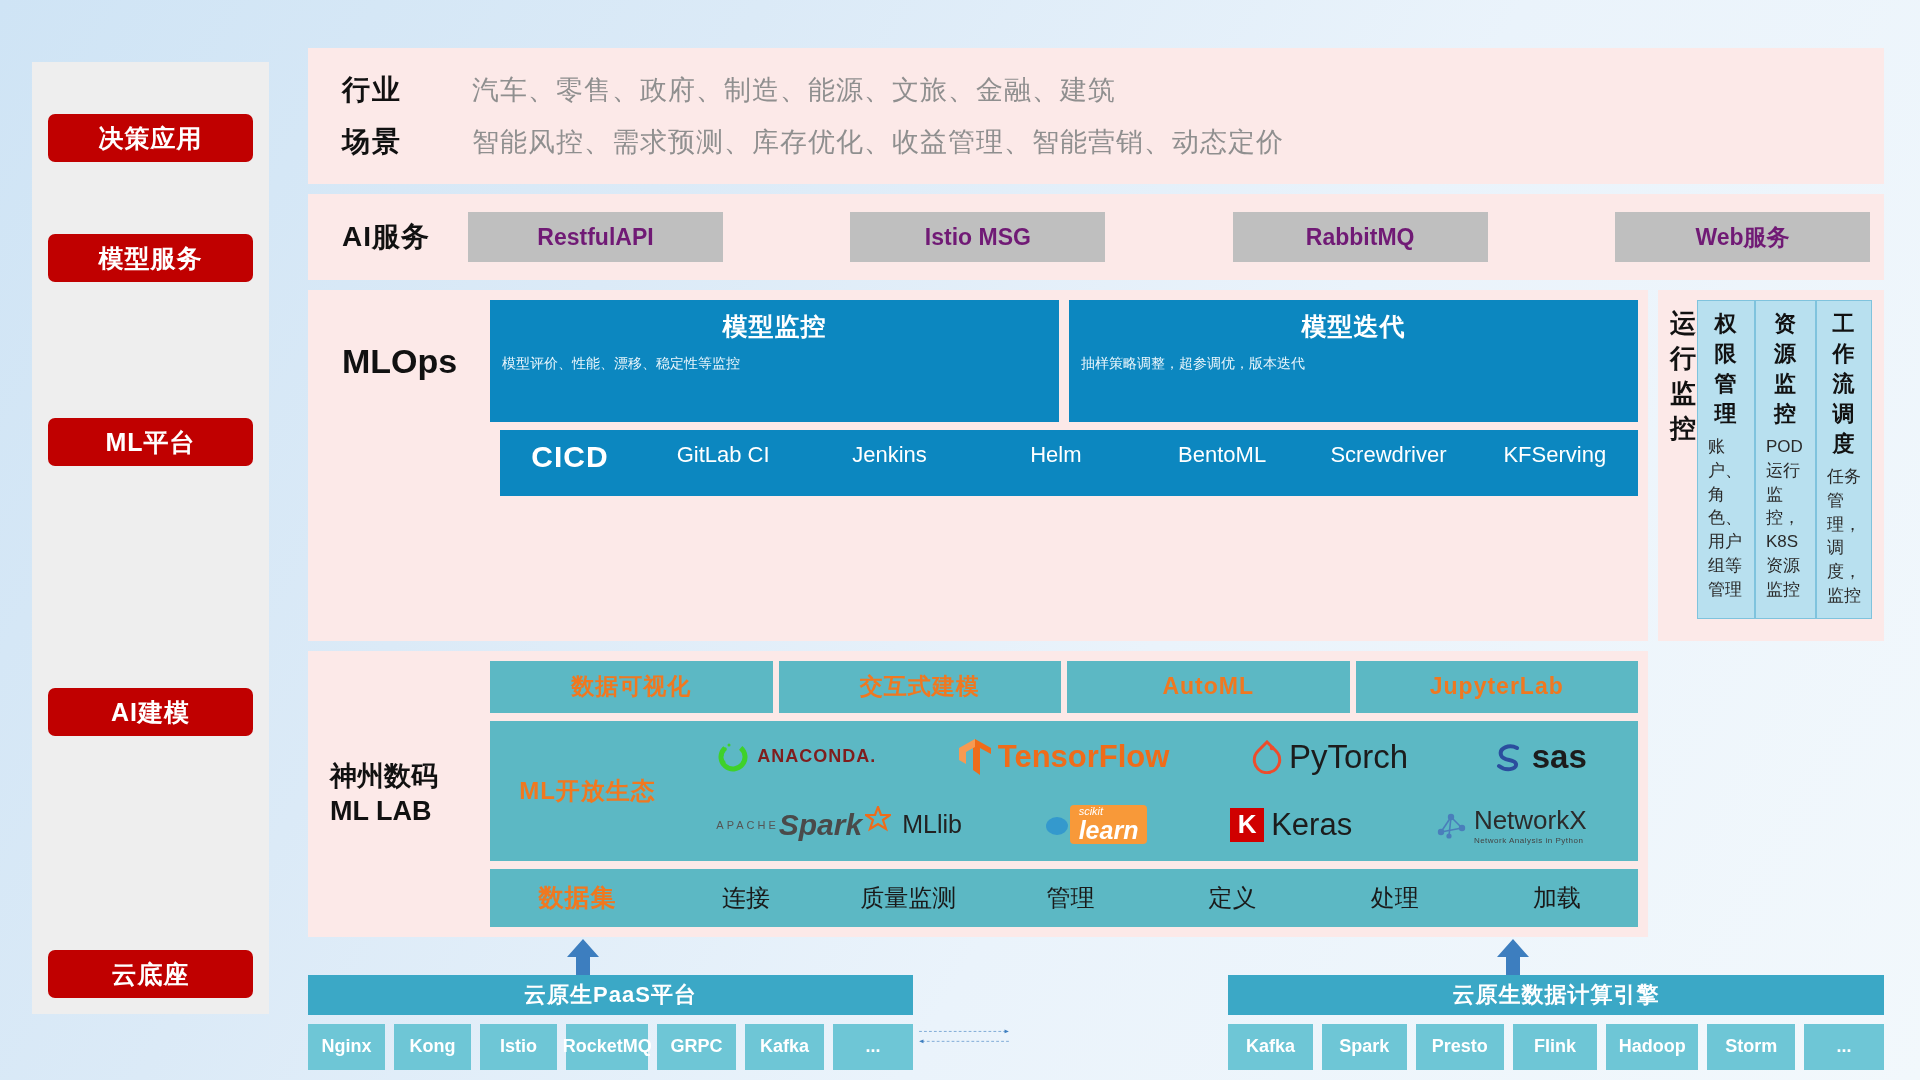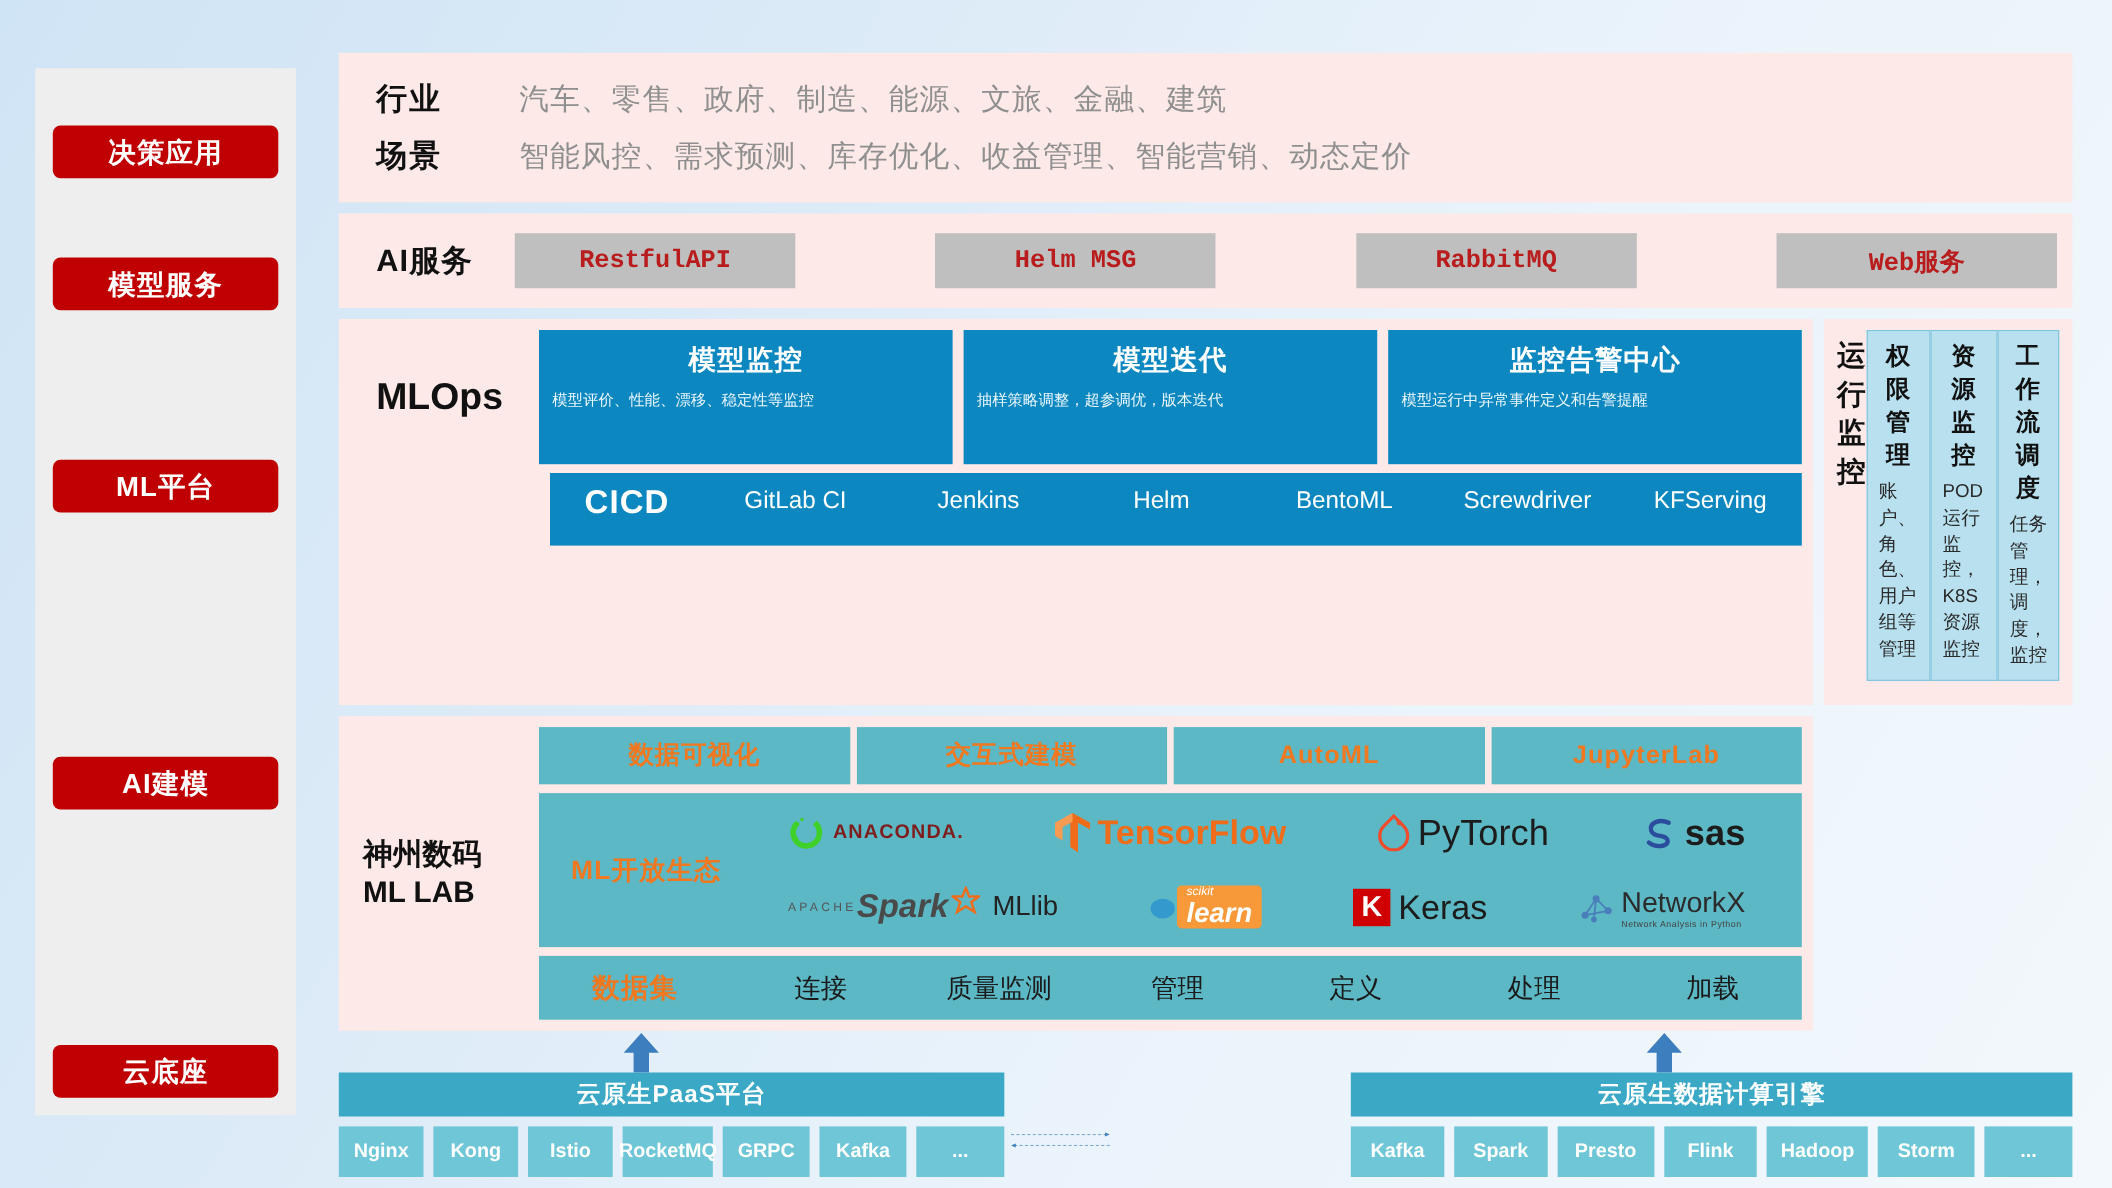--- a/index.html
+++ b/index.html
@@ -48,23 +48,23 @@
   .biz-value { font-size: 27px; color: #8f8f8f; letter-spacing: 1px; }
 
   
   #band-aisvc { height: 86px; margin-top: 10px; display: flex; align-items: center; }
   #aisvc-label {
     width: 160px; text-align: left; padding-left: 34px;
     font-size: 28px; font-weight: bold; color: #111; letter-spacing: 1px;
   }
   #aisvc-items { flex: 1; display: flex; gap: 0; justify-content: space-between; padding-right: 14px; }
   .aisvc-chip {
-    width: 255px; height: 50px; background: #bfbfbf; color: #b91c1c;
+    width: 255px; height: 50px; background: #bfbfbf; color: #701a75;
     display: flex; align-items: center; justify-content: center;
-    font-size: 23px; font-weight: bold; font-family: Liberation Mono, monospace;
+    font-size: 23px; font-weight: bold;
   }
 
   
   #band-mlops-wrap { margin-top: 10px; display: flex; gap: 10px; width: 1576px; }
   #band-mlops { width: 1340px; background: #fce9e8; padding: 10px 10px 10px 0; }
   #mlops-row1 { display: flex; }
   #mlops-label {
     width: 182px; display: flex; align-items: center; justify-content: flex-start;
     padding-left: 34px; font-size: 34px; font-weight: bold; color: #111;
   }
@@ -205,42 +205,38 @@
           <div class="biz-label">场景</div>
           <div class="biz-value">智能风控、需求预测、库存优化、收益管理、智能营销、动态定价</div>
         </div>
       </div>
     </div>
 
     <div class="band" id="band-aisvc">
       <div id="aisvc-label">AI服务</div>
       <div id="aisvc-items">
         <div class="aisvc-chip">RestfulAPI</div>
-        <div class="aisvc-chip">Helm MSG</div>
+        <div class="aisvc-chip">Istio MSG</div>
         <div class="aisvc-chip">RabbitMQ</div>
         <div class="aisvc-chip">Web服务</div>
       </div>
     </div>
 
     <div id="band-mlops-wrap">
       <div id="band-mlops">
         <div id="mlops-row1">
           <div id="mlops-label">MLOps</div>
           <div id="mlops-cards">
             <div class="mlops-card">
               <div class="t">模型监控</div>
               <div class="d">模型评价、性能、漂移、稳定性等监控</div>
             </div>
             <div class="mlops-card">
               <div class="t">模型迭代</div>
               <div class="d">抽样策略调整，超参调优，版本迭代</div>
-            </div>
-            <div class="mlops-card">
-              <div class="t">监控告警中心</div>
-              <div class="d">模型运行中异常事件定义和告警提醒</div>
             </div>
           </div>
         </div>
         <div id="cicd-bar">
           <div id="cicd-title">CICD</div>
           <div class="cicd-item">GitLab CI</div>
           <div class="cicd-item">Jenkins</div>
           <div class="cicd-item">Helm</div>
           <div class="cicd-item">BentoML</div>
           <div class="cicd-item">Screwdriver</div>

